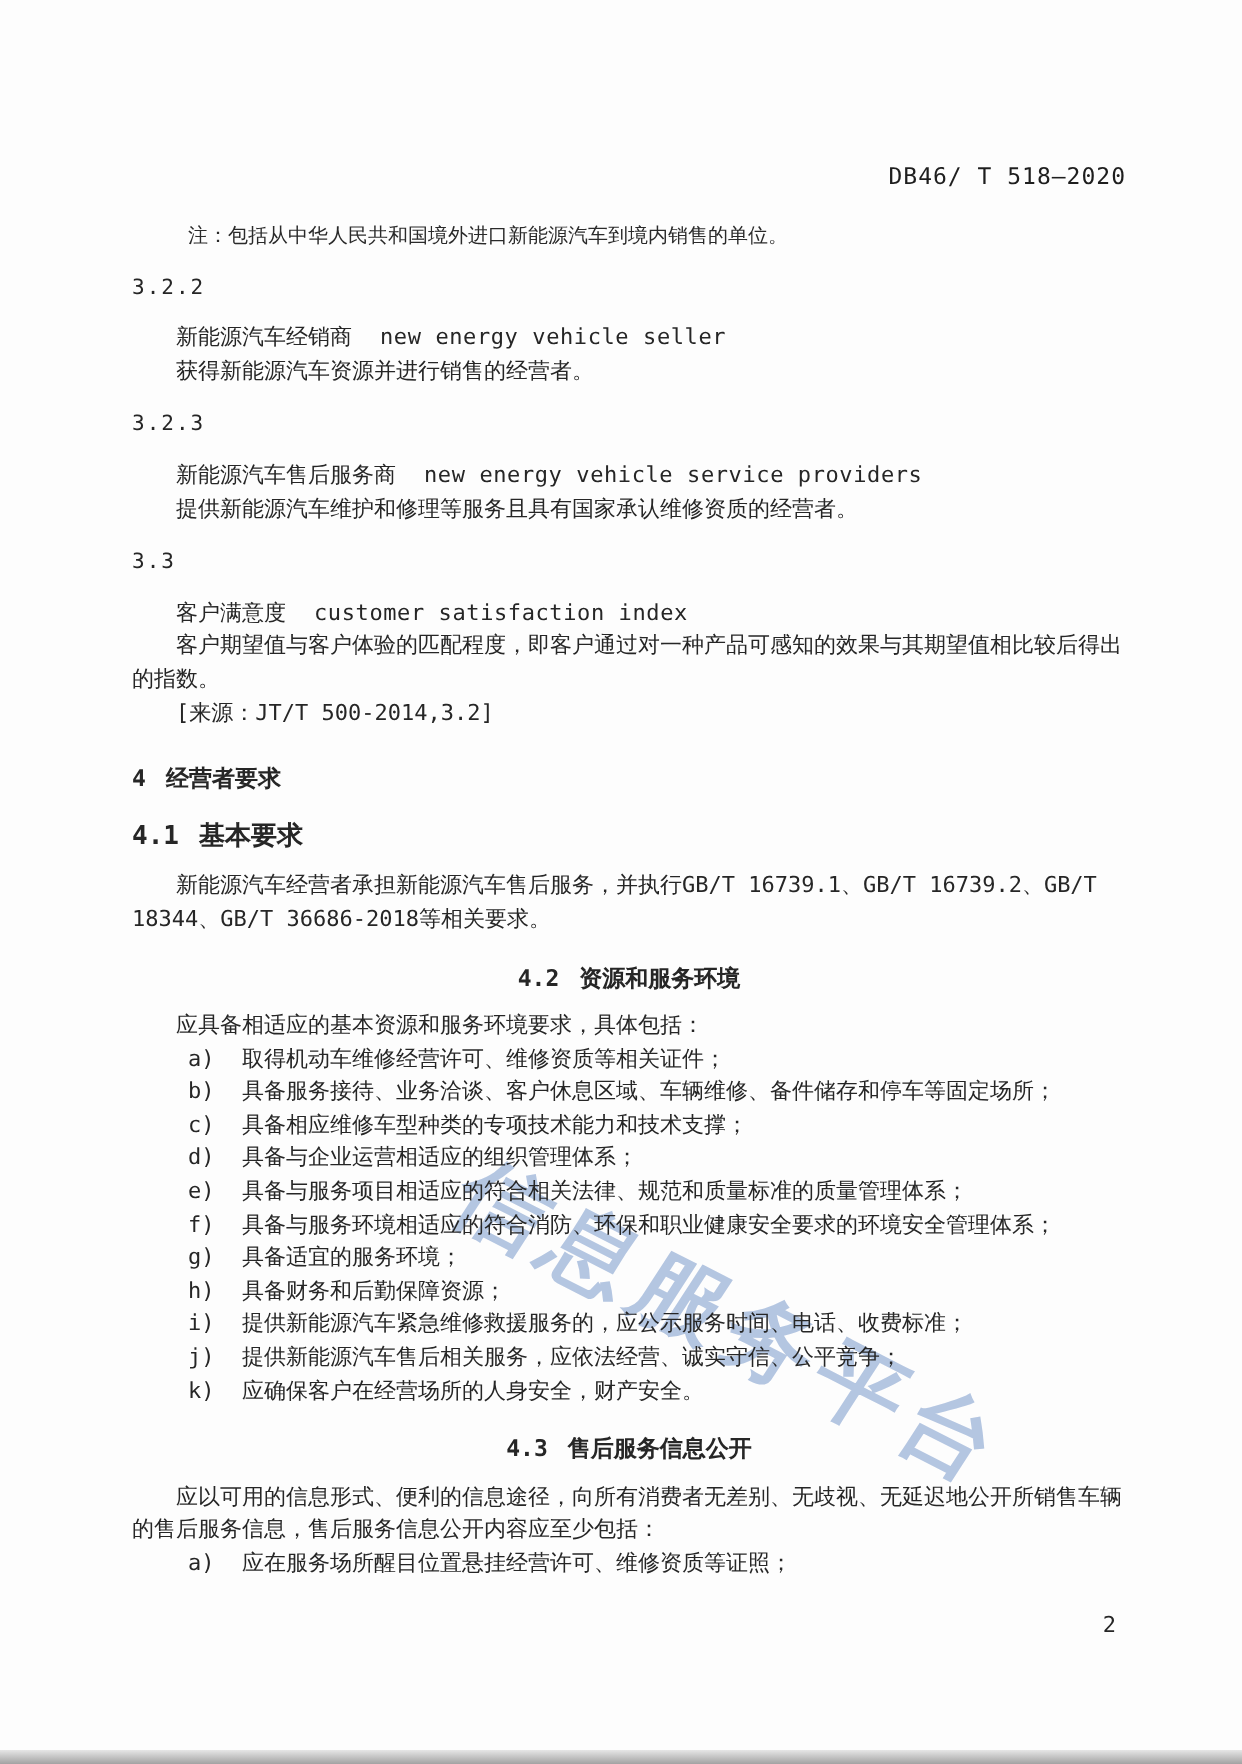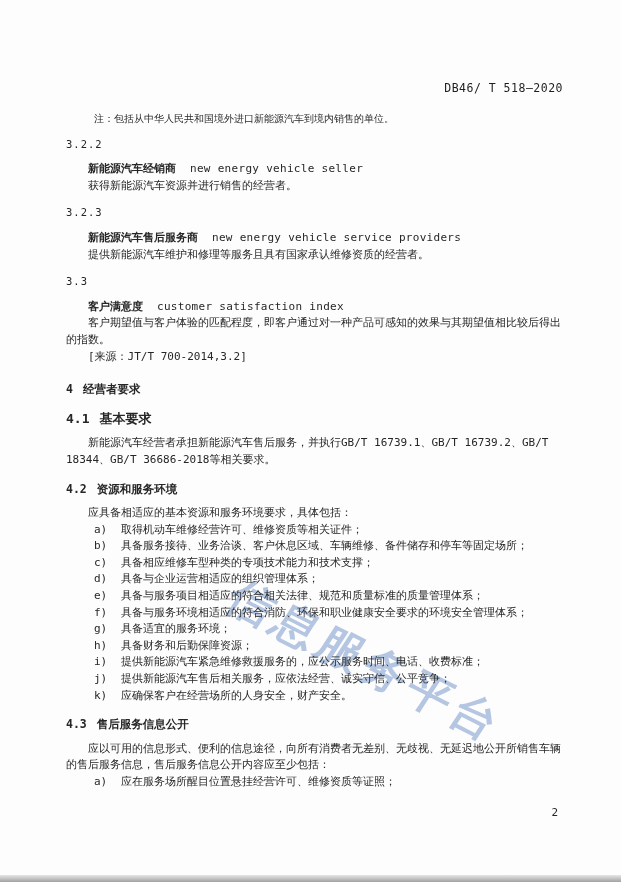--- a/index.html
+++ b/index.html
@@ -17,27 +17,27 @@
     z-index:1;
   }
   .header-code{
     text-align:right;font-size:11.5px;letter-spacing:0.5px;
     margin-bottom:14px;color:#1e1e1e;
   }
   .para{text-indent:2em;}
   .note{font-size:10px;line-height:15px;padding-left:28px;color:#2a2a2a;}
   .clause-num{margin-top:10px;font-size:10.5px;letter-spacing:1px;}
   .term-line{text-indent:2em;margin-top:9px;}
-  .term-zh{font-weight:bold;margin-right:14px;}
+  .term-zh{font-weight:normal;margin-right:14px;}
   .term-en{letter-spacing:0.3px;}
   .def{text-indent:2em;}
   .source{text-indent:2em;}
   .h-main{margin-top:16px;font-weight:bold;font-size:11.5px;}
   .h-sub{margin-top:13px;font-weight:bold;font-size:13px;}
-  .h-sub2{margin-top:12px;font-weight:bold;font-size:11.5px;}
+  .h-sub2{margin-top:12px;font-weight:bold;font-size:11.5px;text-align:center;}
   .h-num{margin-right:10px;font-weight:bold;}
   .p-after{margin-top:8px;}
   .list{margin:0;}
   .li{display:flex;}
   .li-label{flex:0 0 27px;margin-left:28px;}
   .li-text{flex:1;}
   .page-number{
     position:absolute;top:806px;right:63px;
     font-size:11px;z-index:1;
   }
@@ -78,21 +78,21 @@
     <div class="term-line">
       <span class="term-zh">新能源汽车售后服务商</span><span class="term-en">new energy vehicle service providers</span>
     </div>
     <div class="def">提供新能源汽车维护和修理等服务且具有国家承认维修资质的经营者。</div>
 
     <div class="clause-num">3.3</div>
     <div class="term-line">
       <span class="term-zh">客户满意度</span><span class="term-en">customer satisfaction index</span>
     </div>
     <div class="def">客户期望值与客户体验的匹配程度，即客户通过对一种产品可感知的效果与其期望值相比较后得出的指数。</div>
-    <div class="source">[来源：JT/T 700-2014,3.2]</div>
+    <div class="source">[来源：JT/T 500-2014,3.2]</div>
 
     <div class="h-main">
       <span class="h-num">4</span><span>经营者要求</span>
     </div>
 
     <div class="h-sub">
       <span class="h-num">4.1</span><span>基本要求</span>
     </div>
     <div class="para p-after">新能源汽车经营者承担新能源汽车售后服务，并执行GB/T 16739.1、GB/T 16739.2、GB/T 18344、GB/T 36686-2018等相关要求。</div>
 

